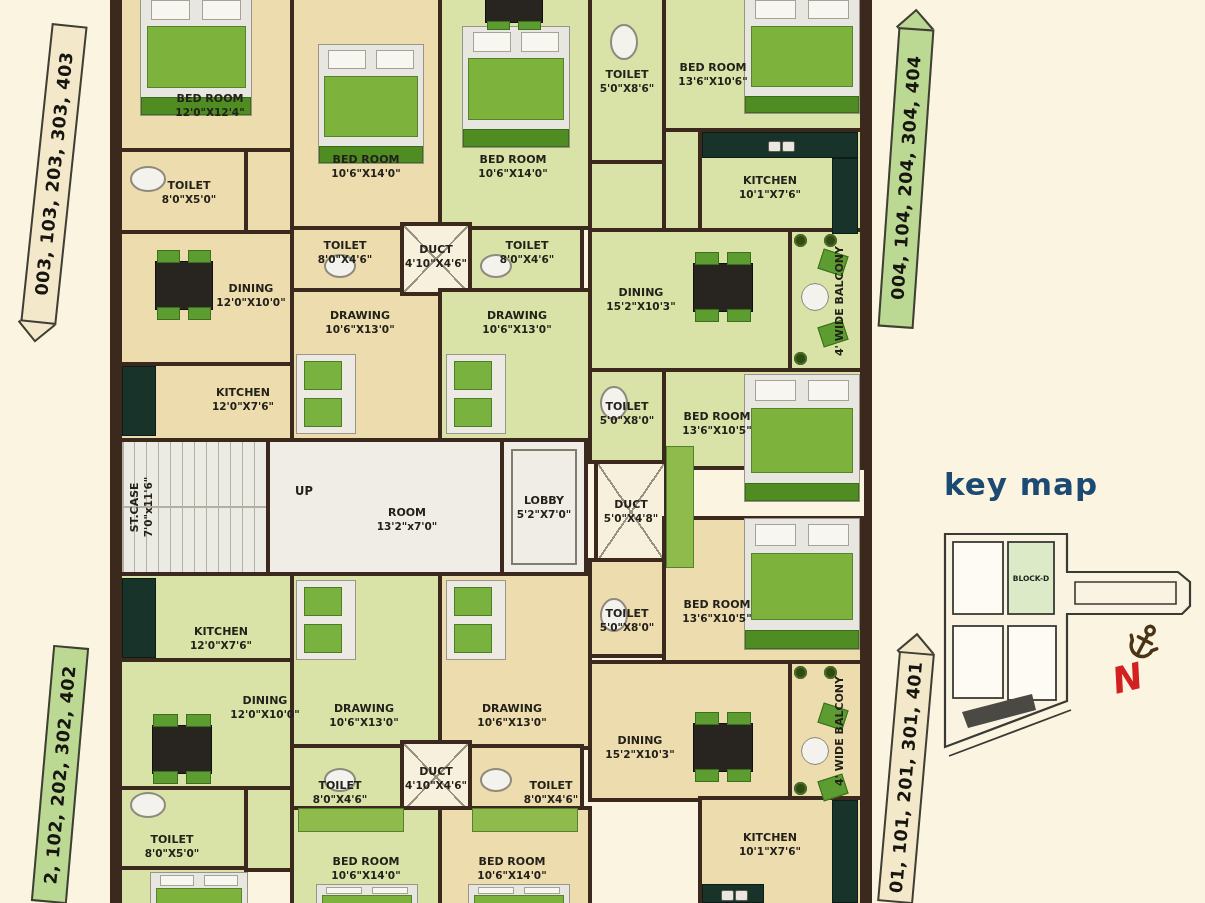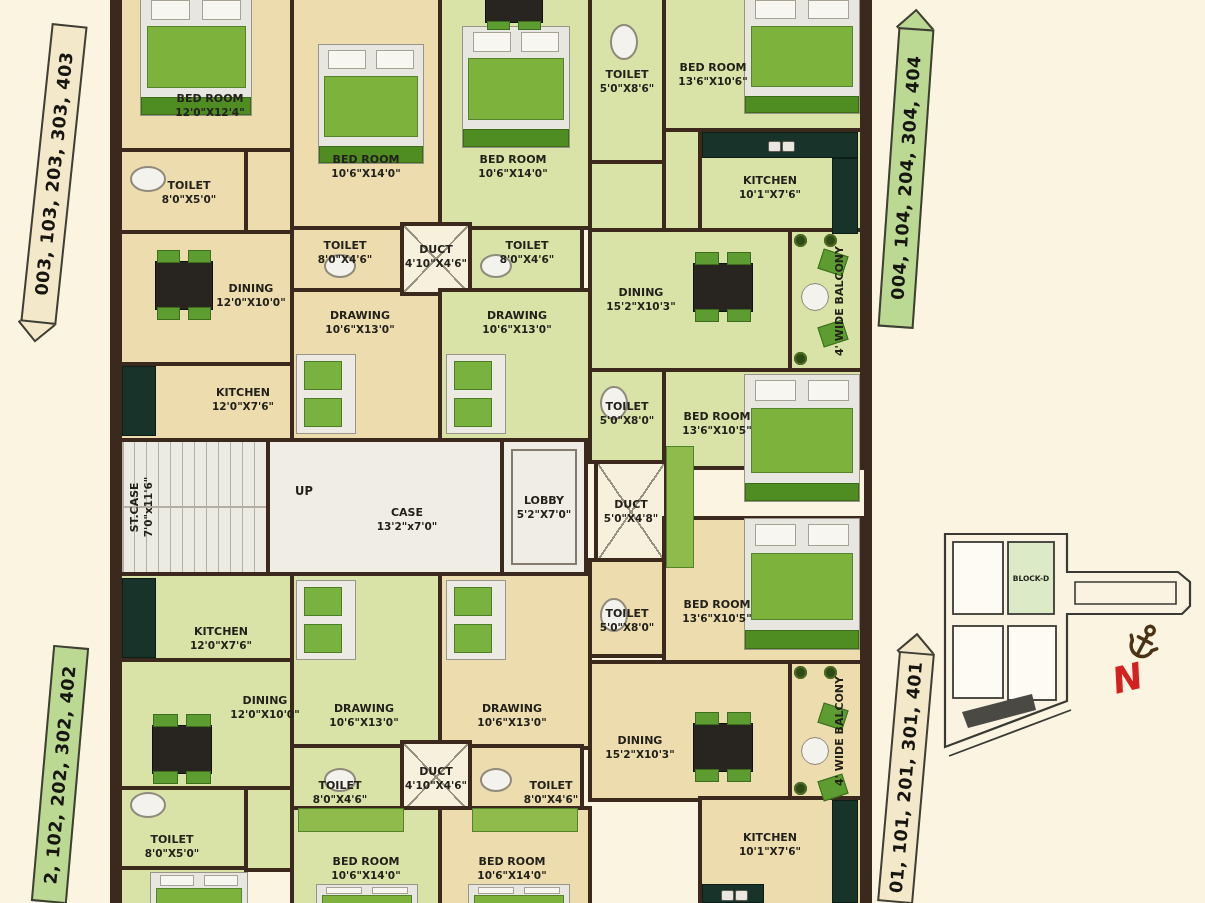--- a/index.html
+++ b/index.html
@@ -321,21 +321,21 @@
       </div>
       <div class="room-label" style="left: 717px; top: 424px;">
         <span class="rn">BED ROOM</span>
         <span class="dims">13'6"X10'5"</span>
       </div>
       <div class="room-label vlabel" style="left: 142px; top: 507px;">
         <span class="rn">ST.CASE</span>
         <span class="dims">7'0"x11'6"</span>
       </div>
       <div class="room-label" style="left: 407px; top: 520px;">
-        <span class="rn">CASE</span>
+        <span class="rn">ROOM</span>
         <span class="dims">13'2"x7'0"</span>
       </div>
       <div class="room-label" style="left: 544px; top: 508px;">
         <span class="rn">LOBBY</span>
         <span class="dims">5'2"X7'0"</span>
       </div>
       <div class="room-label" style="left: 631px; top: 512px;">
         <span class="rn">DUCT</span>
         <span class="dims">5'0"X4'8"</span>
       </div>
@@ -420,20 +420,21 @@
       </div>
       <div class="ulabel-wrap" style="left: 888px; top: 652px; width: 36px; height: 251px; transform: rotate(5deg);">
         <div class="udia" style="left: 3px; background: rgb(243, 233, 202); top: -14px;"></div>
         <div class="ubox style-beige">
           <span>01, 101, 201, 301, 401</span>
         </div>
       </div>
     </div>
 
   <div id="keymap">
+    <div class="km-title">key map</div>
     <svg id="km-svg" width="285" height="260" viewBox="0 0 285 260">
       <path d="M25,10 H147 V48 H258 L270,58 V82 L262,90 H147 V177 L25,223 Z" fill="#faf3e2" stroke="#3a3a34" stroke-width="2.2"></path>
       <path d="M155,58 H256 V80 H155 Z" fill="none" stroke="#3a3a34" stroke-width="1.6"></path>
       <path d="M29,232 L151,186" fill="none" stroke="#3a3a34" stroke-width="1.8"></path>
       <rect x="33" y="18" width="50" height="72" fill="#fdfbf3" stroke="#3a3a34" stroke-width="1.8"></rect>
       <rect x="88" y="18" width="46" height="72" fill="#ddeac8" stroke="#3a3a34" stroke-width="1.8"></rect>
       <text x="111" y="57" text-anchor="middle" font-size="7.5" font-weight="bold" fill="#20251c">BLOCK-D</text>
       <rect x="33" y="102" width="50" height="72" fill="#fdfbf3" stroke="#3a3a34" stroke-width="1.8"></rect>
       <rect x="88" y="102" width="48" height="74" fill="#fdfbf3" stroke="#3a3a34" stroke-width="1.8"></rect>
       <polygon points="42,188 112,170 116,186 48,204" fill="#4b4944"></polygon>

